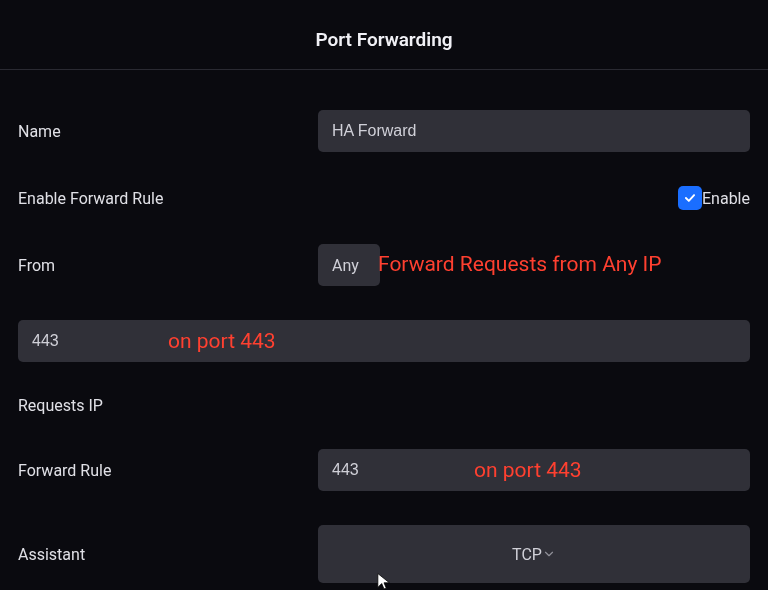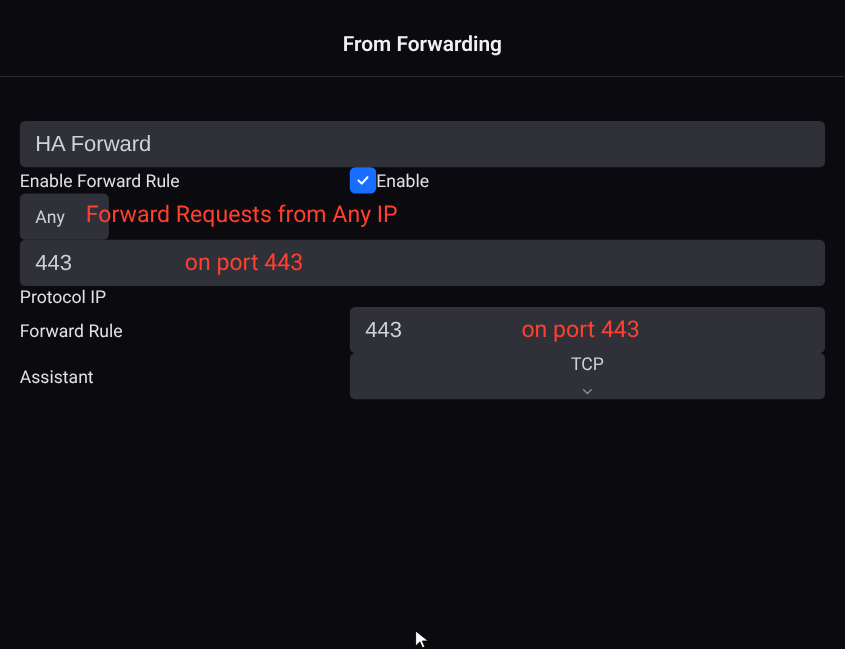--- a/index.html
+++ b/index.html
@@ -20,20 +20,21 @@
       font-size: 19px;
       font-weight: 600;
       color: #f0f0f5;
     }
     .form {
       padding: 10px 18px 0 18px;
     }
     .row {
       display: flex;
       align-items: center;
+      margin-top: 34px;
     }
     .row.first { margin-top: 30px; }
     .label-col {
       width: 300px;
       flex-shrink: 0;
       font-size: 16px;
       color: #e0e0e6;
       display: flex;
       align-items: center;
       gap: 8px;
@@ -42,55 +43,55 @@
       flex: 1;
       position: relative;
     }
     .text-input {
       width: 100%;
       height: 42px;
       background: #303038;
       border: none;
       border-radius: 5px;
       padding: 0 14px;
-      font-size: 20px;
+      font-size: 16px;
       color: #d0d0d8;
       outline: none;
     }
     .select {
       width: 100%;
+      height: 58px;
+      background: #303038;
+      border: none;
+      border-radius: 5px;
+      padding: 0 14px;
+      font-size: 16px;
+      color: #d0d0d8;
+      display: flex;
+      align-items: center;
+      justify-content: center;
+      cursor: pointer;
+    }
+    .select-short {
+      width: 62px;
       height: 42px;
       background: #303038;
       border: none;
       border-radius: 5px;
       padding: 0 14px;
       font-size: 16px;
       color: #d0d0d8;
       display: flex;
       align-items: center;
-      justify-content: space-between;
-      cursor: pointer;
-      flex-direction: column;
-    }
-    .select-short {
-      width: 81px;
-      height: 42px;
-      background: #303038;
-      border: none;
-      border-radius: 5px;
-      padding: 0 14px;
-      font-size: 16px;
-      color: #d0d0d8;
-      display: flex;
-      align-items: center;
       cursor: pointer;
     }
     .checkbox-wrap {
       display: flex;
       align-items: center;
+      justify-content: flex-end;
     }
     .checkbox {
       width: 24px;
       height: 24px;
       border-radius: 5px;
       display: flex;
       align-items: center;
       justify-content: center;
       cursor: pointer;
       flex-shrink: 0;
@@ -141,63 +142,65 @@
       top: 572px;
       width: 16px;
       height: 20px;
       pointer-events: none;
     }
   </style>
 </head>
 <body>
 
 <div class="header">
-  <div class="header-title">From Forwarding</div>
+  <div class="header-title">Port Forwarding</div>
 </div>
 
 <div class="form">
 
   <div class="row first">
+    <div class="label-col">Name</div>
     <div class="field-col">
       <input class="text-input" value="HA Forward" style="">
     </div>
   </div>
 
   <div class="row">
     <div class="label-col">Enable Forward Rule</div>
     <div class="field-col">
       <div class="checkbox-wrap">
         <div class="checkbox checked">
           <svg class="check-mark" viewBox="0 0 24 24">
             <path d="M5 12 L10 17 L19 7" stroke="#fff" stroke-width="3.2" fill="none" stroke-linecap="round" stroke-linejoin="round"></path>
           </svg>
         </div>
         <span class="checkbox-label">Enable</span>
       </div>
     </div>
   </div>
 
   <div class="row">
+    <div class="label-col">From</div>
     <div class="field-col">
       <div class="select-short">
         <span>Any</span>
       </div>
       <div class="annotation ann-from">Forward Requests from Any IP</div>
     </div>
   </div>
 
   <div class="row">
     <div class="field-col">
       <input class="text-input" value="443" style="">
       <div class="annotation ann-port">on port 443</div>
     </div>
   </div>
 
   <div class="row">
-    <div class="label-col">Protocol IP</div>
+    <div class="label-col">Requests IP</div>
   </div>
 
   <div class="row">
     <div class="label-col">Forward Rule</div>
     <div class="field-col">
       <input class="text-input" value="443" style="">
       <div class="annotation ann-fwdport">on port 443</div>
     </div>
   </div>
 

